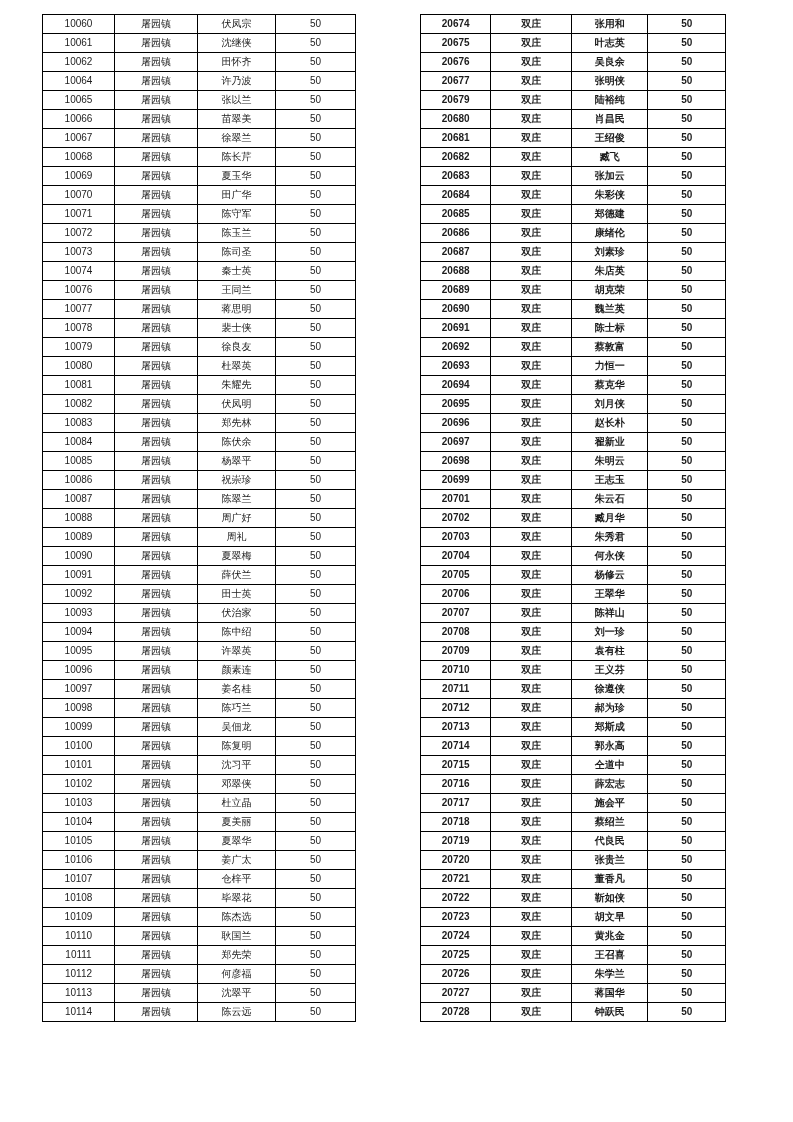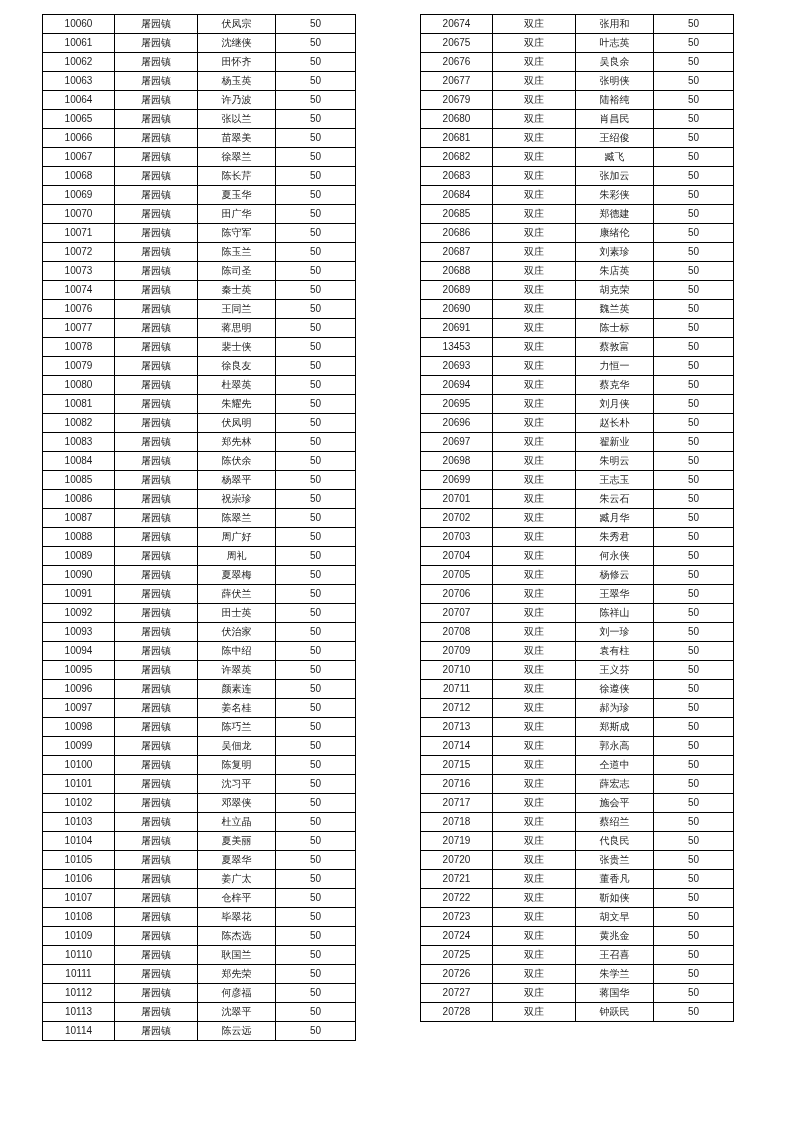--- a/index.html
+++ b/index.html
@@ -7,33 +7,33 @@
     padding: 0;
     background: #ffffff;
   }
   body {
     width: 793px;
     height: 1122px;
     font-family: "Liberation Sans", "DejaVu Sans", sans-serif;
   }
   .page {
     position: relative;
-    width: 793px;
+    width: 726px;
     height: 1122px;
     background: #ffffff;
     overflow: hidden;
   }
   table.grid {
     position: absolute;
     top: 14px;
     border-collapse: collapse;
     table-layout: fixed;
   }
   table.grid.t-left  { left: 42px;  }
-  table.grid.t-right { left: 420px; }
+  table.grid.t-right { left: 420px; font-weight: bold; }
   table.grid td {
     border: 1.5px solid #000000;
     height: 18px;
     padding: 0 2px;
     text-align: center;
     vertical-align: middle;
     font-size: 10px;
     line-height: 18px;
     color: #1c1c1c;
     white-space: nowrap;
@@ -68,26 +68,20 @@
           <td>沈继侠</td>
           <td>50</td>
         </tr>
         <tr>
           <td>10062</td>
           <td>屠园镇</td>
           <td>田怀齐</td>
           <td>50</td>
         </tr>
         <tr>
-          <td>10063</td>
-          <td>屠园镇</td>
-          <td>杨玉英</td>
-          <td>50</td>
-        </tr>
-        <tr>
           <td>10064</td>
           <td>屠园镇</td>
           <td>许乃波</td>
           <td>50</td>
         </tr>
         <tr>
           <td>10065</td>
           <td>屠园镇</td>
           <td>张以兰</td>
           <td>50</td>
@@ -486,21 +480,21 @@
           <td>魏兰英</td>
           <td>50</td>
         </tr>
         <tr>
           <td>20691</td>
           <td>双庄</td>
           <td>陈士标</td>
           <td>50</td>
         </tr>
         <tr>
-          <td>13453</td>
+          <td>20692</td>
           <td>双庄</td>
           <td>蔡敦富</td>
           <td>50</td>
         </tr>
         <tr>
           <td>20693</td>
           <td>双庄</td>
           <td>力恒一</td>
           <td>50</td>
         </tr>

